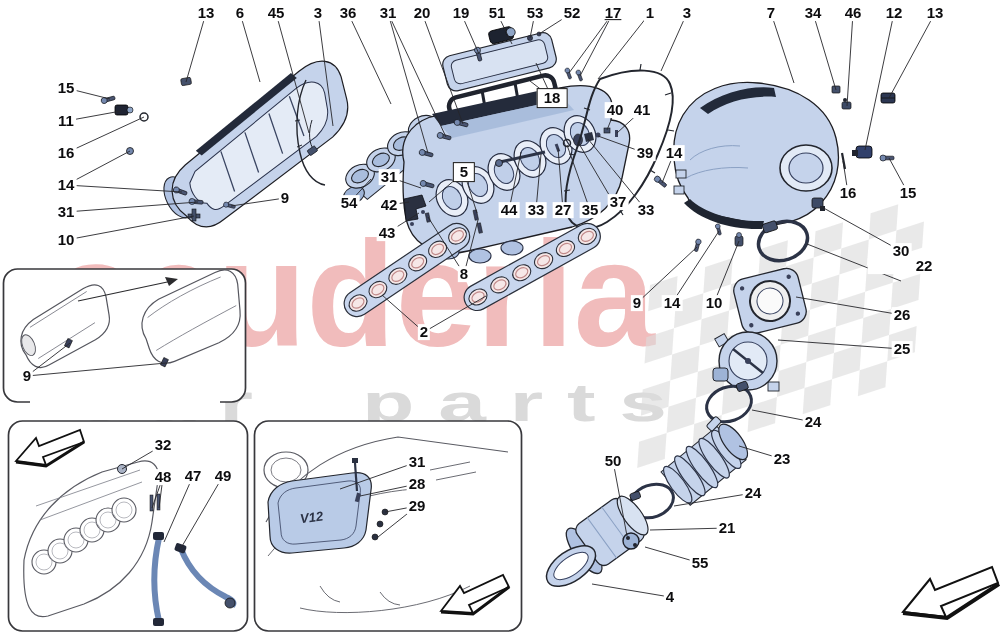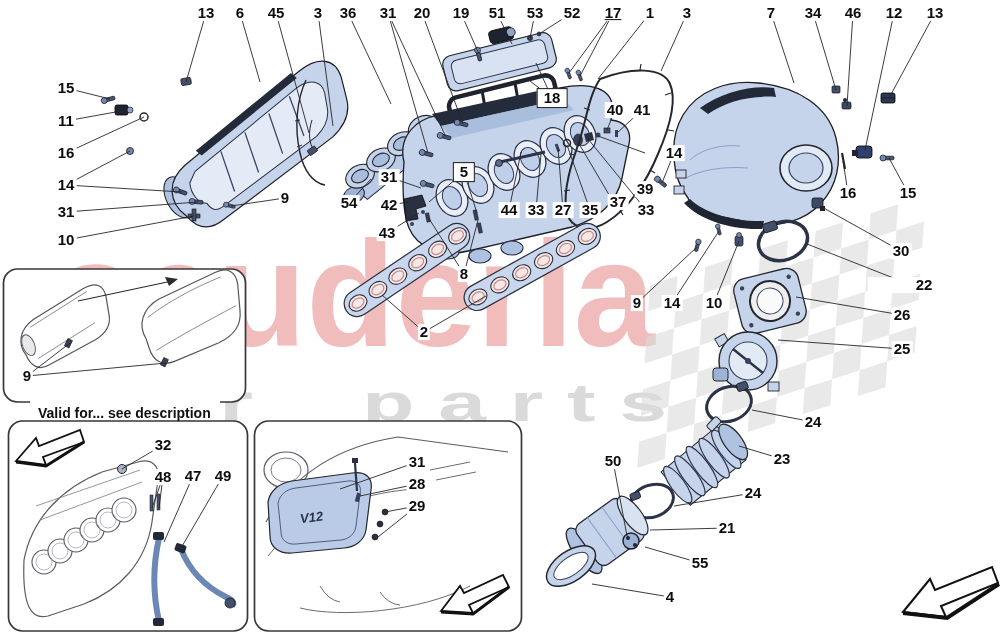--- a/index.html
+++ b/index.html
@@ -503,30 +503,30 @@
       <div class="co" style="left: 389px; top: 205px;">42</div>
       <div class="co" style="left: 387px; top: 233px;">43</div>
       <div class="co boxed" style="left: 464px; top: 172px;">5</div>
       <div class="co boxed" style="left: 552px; top: 98px;">18</div>
       <div class="co" style="left: 509px; top: 210px;">44</div>
       <div class="co" style="left: 536px; top: 210px;">33</div>
       <div class="co" style="left: 563px; top: 210px;">27</div>
       <div class="co" style="left: 590px; top: 210px;">35</div>
       <div class="co" style="left: 618px; top: 202px;">37</div>
       <div class="co" style="left: 646px; top: 210px;">33</div>
-      <div class="co" style="left: 645px; top: 153px; margin-top: 36px;">39</div>
+      <div class="co" style="left: 645px; top: 153px;">39</div>
       <div class="co" style="left: 615px; top: 110px;">40</div>
       <div class="co" style="left: 642px; top: 110px;">41</div>
       <div class="co" style="left: 674px; top: 153px;">14</div>
       <div class="co" style="left: 464px; top: 274px;">8</div>
       <div class="co" style="left: 424px; top: 332px;">2</div>
       <div class="co" style="left: 848px; top: 193px;">16</div>
       <div class="co" style="left: 908px; top: 193px;">15</div>
       <div class="co" style="left: 901px; top: 251px;">30</div>
-      <div class="co" style="left: 901px; top: 285px; padding-left: 48px;">22</div>
+      <div class="co" style="left: 901px; top: 266px; padding-left: 48px;">22</div>
       <div class="co" style="left: 902px; top: 315px;">26</div>
       <div class="co" style="left: 902px; top: 349px;">25</div>
       <div class="co" style="left: 813px; top: 422px;">24</div>
       <div class="co" style="left: 637px; top: 303px;">9</div>
       <div class="co" style="left: 672px; top: 303px;">14</div>
       <div class="co" style="left: 714px; top: 303px;">10</div>
       <div class="co" style="left: 613px; top: 461px;">50</div>
       <div class="co" style="left: 782px; top: 459px;">23</div>
       <div class="co" style="left: 753px; top: 493px;">24</div>
       <div class="co" style="left: 727px; top: 528px;">21</div>
@@ -535,14 +535,13 @@
       <div class="co" style="left: 27px; top: 376px;">9</div>
       <div class="co" style="left: 163px; top: 445px;">32</div>
       <div class="co" style="left: 163px; top: 477px;">48</div>
       <div class="co" style="left: 193px; top: 476px;">47</div>
       <div class="co" style="left: 223px; top: 476px;">49</div>
       <div class="co" style="left: 417px; top: 462px;">31</div>
       <div class="co" style="left: 417px; top: 484px;">28</div>
       <div class="co" style="left: 417px; top: 506px;">29</div>
     </div>
 
-<div class="note-line" style="left:38px;top:405px">Valid for... see description</div>
 </div>
 
 </body></html>

